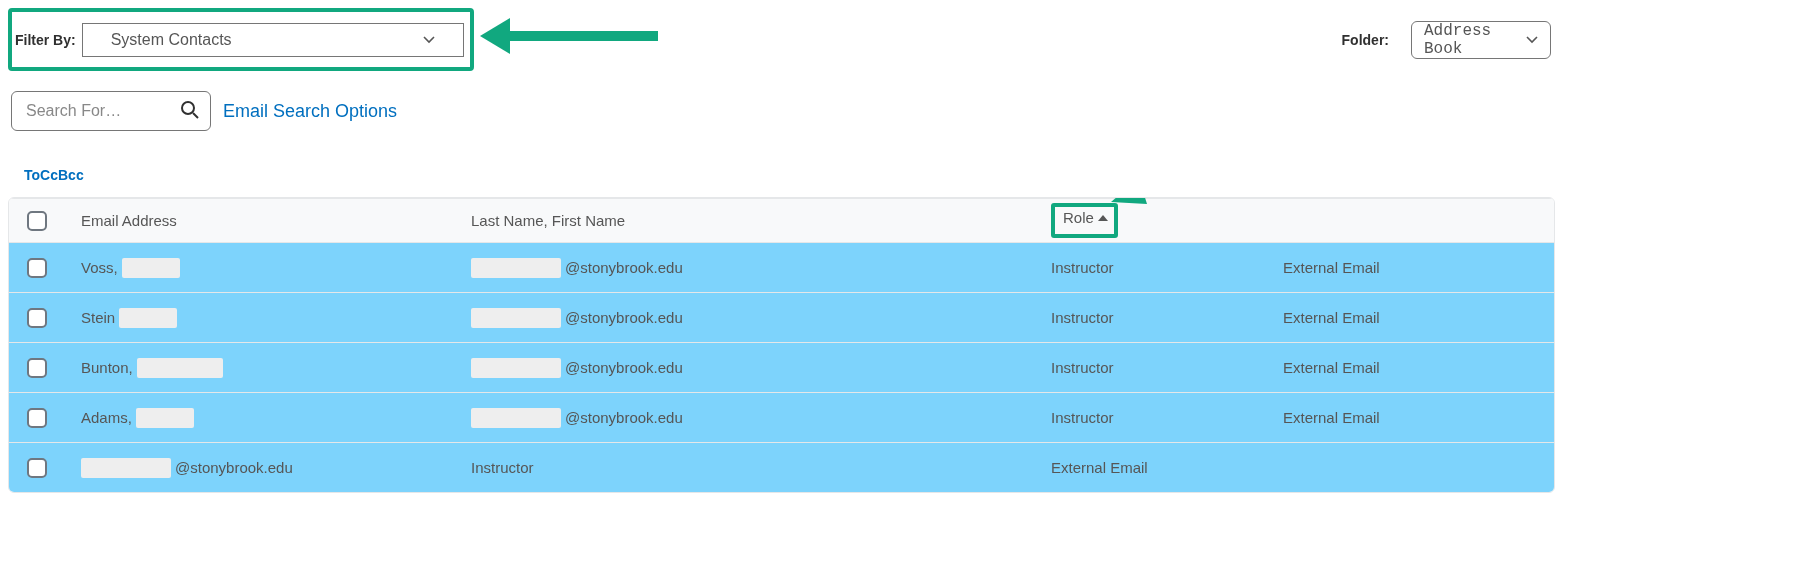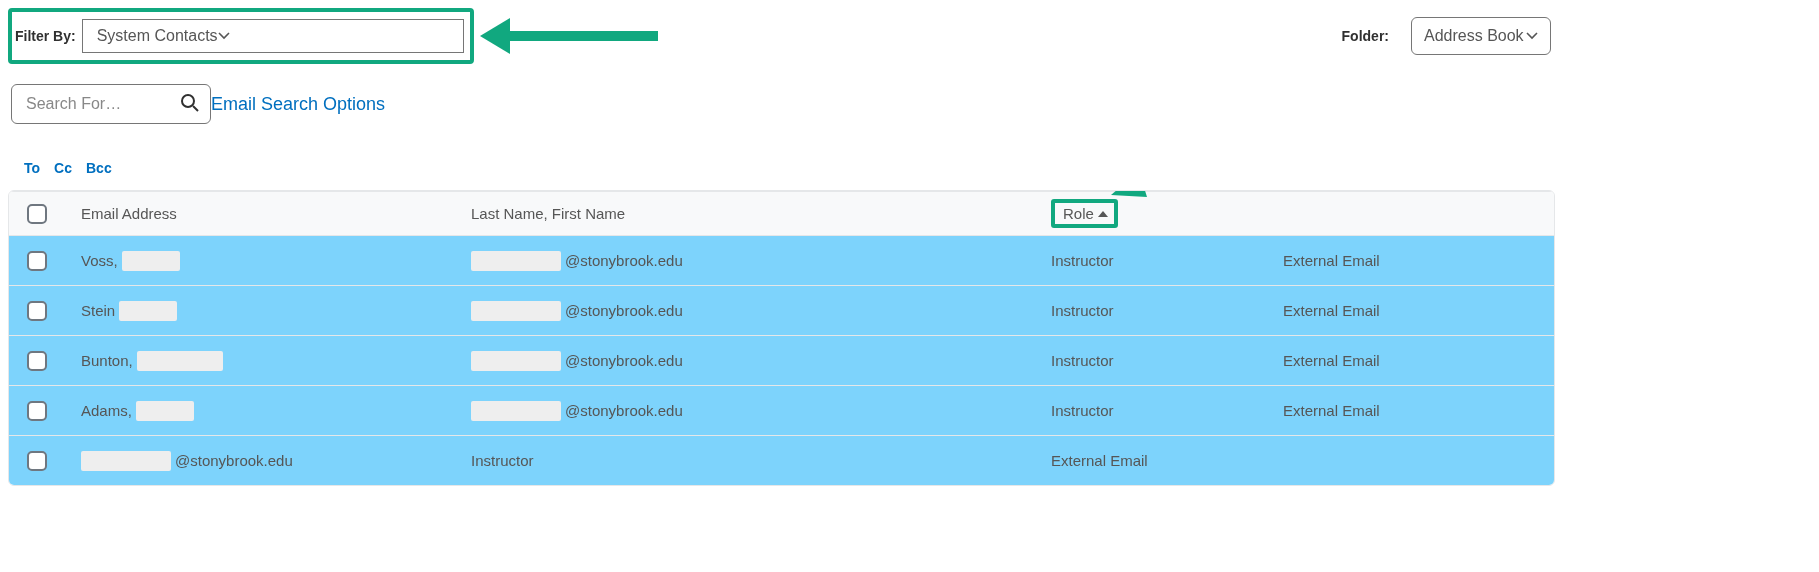--- a/index.html
+++ b/index.html
@@ -25,37 +25,38 @@
     display: flex;
     align-items: center;
     position: relative;
   }
   .filter-box {
     display: flex;
     align-items: center;
     padding: 2px 6px 2px 3px;
     border: 4px solid #11a87f;
     border-radius: 4px;
-    height: 56px;
+    height: 63px;
     width: 466px;
   }
   .filter-label {
     font-weight: 700;
     font-size: 14px;
     margin-right: 6px;
     white-space: nowrap;
   }
   .filter-select {
     flex: 1;
     display: flex;
     align-items: center;
+    justify-content: space-between;
     border: 1px solid #767676;
     border-radius: 0;
     height: 34px;
-    padding: 0 14px;
+    padding: 0 28px;
     background: #fff;
     cursor: pointer;
   }
   .filter-select-text { font-size: 16px; color: #565656; }
   .chev { display: inline-flex; }
   .arrow-1 {
     position: absolute;
     left: 470px;
     top: 4px;
     pointer-events: none;
@@ -72,25 +73,26 @@
     align-items: center;
     justify-content: space-between;
     border: 1px solid #767676;
     border-radius: 6px;
     height: 38px;
     width: 140px;
     padding: 0 12px;
     background: #fff;
     cursor: pointer;
   }
-  .folder-select-text { font-size: 16px; color: #565656; }
+  .folder-select-text { font-size: 16px; color: #565656; font-family: Liberation Mono, monospace; }
 
   .search-row {
     display: flex;
     align-items: center;
+    gap: 12px;
     margin: 0 0 36px 3px;
   }
   .search-box {
     display: flex;
     align-items: center;
     justify-content: space-between;
     width: 200px;
     height: 40px;
     border: 1px solid #767676;
     border-radius: 6px;
@@ -108,21 +110,21 @@
   .search-input::placeholder { color: #888; }
   .show-search-link {
     color: #006fbf;
     font-size: 18px;
     cursor: pointer;
     text-decoration: none;
   }
 
   .recipient-links {
     display: flex;
-    gap: 14px;
+    gap: 0;
     margin: 0 0 14px 16px;
     font-size: 14px;
   }
   .recipient-links span {
     color: #006fbf;
     font-weight: 700;
     cursor: pointer;
   }
 
   .table {
@@ -163,21 +165,21 @@
     border-radius: 5px;
     background: #fff;
     cursor: pointer;
   }
   .role-header-box {
     display: inline-flex;
     align-items: center;
     gap: 4px;
     border: 4px solid #11a87f;
     border-radius: 3px;
-    padding: 2px 6px 2px 8px;
+    padding: 2px 6px 8px 8px;
     font-weight: 400;
     color: #565656;
     cursor: pointer;
   }
   .sort-asc-icon {
     width: 0; height: 0;
     border-left: 5px solid transparent;
     border-right: 5px solid transparent;
     border-bottom: 6px solid #565656;
   }

